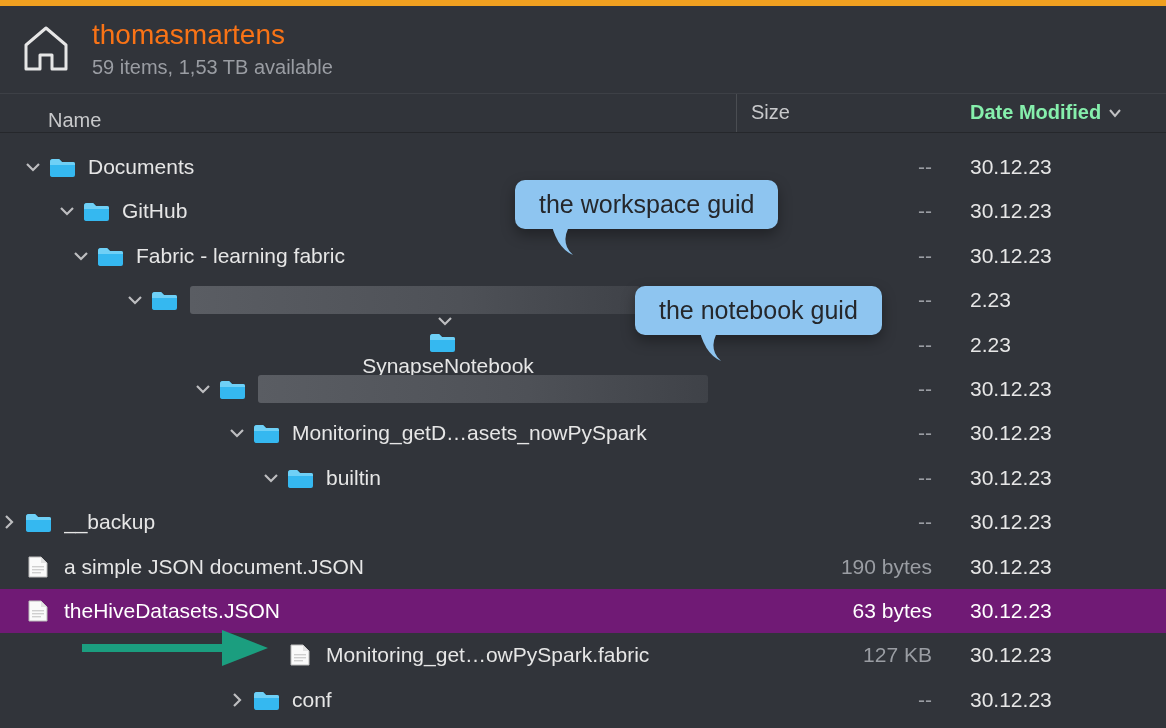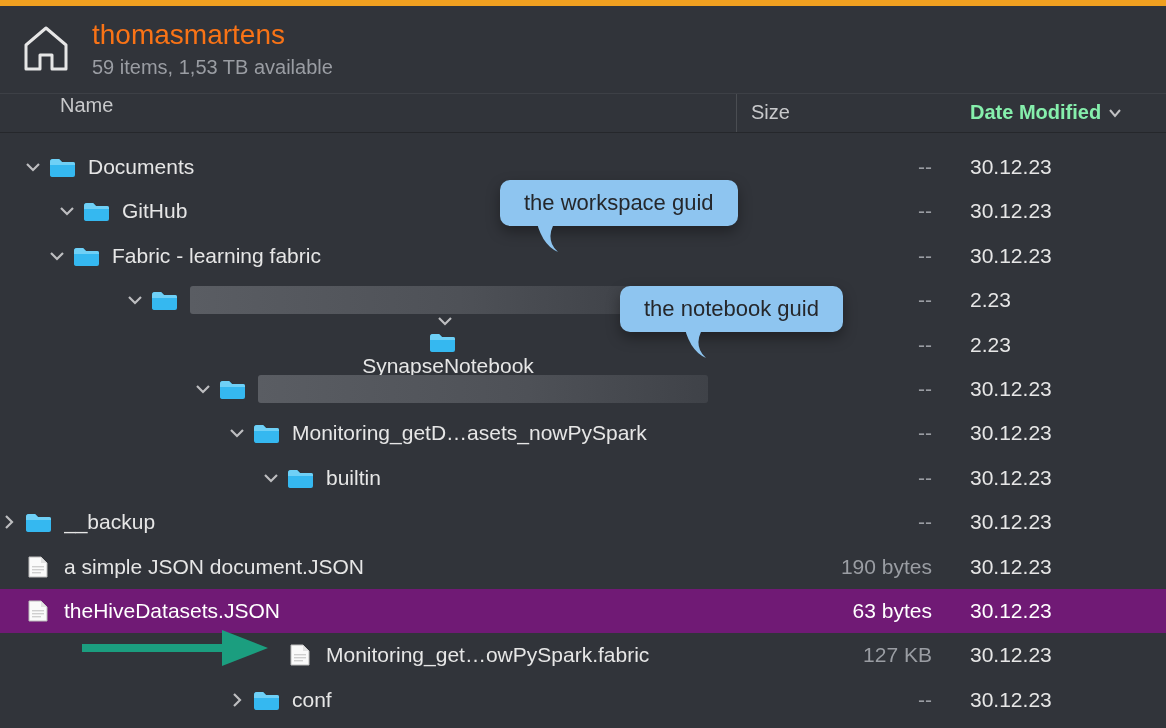--- a/index.html
+++ b/index.html
@@ -29,27 +29,26 @@
     font-size: 28px;
     color: #f97316;
     font-weight: 400;
   }
   .header-subtitle {
     font-size: 20px;
     color: #9a9da3;
   }
   .column-header {
     display: flex;
-    align-items: flex-start;
+    align-items: flex-end;
     height: 40px;
     border-top: 1px solid #3d4046;
     border-bottom: 1px solid #25272b;
     color: #c8c9cb;
     font-size: 20px;
-    padding-left: 12px;
   }
   .col-name {
     flex: 1;
     padding-left: 48px;
   }
   .col-size {
     width: 220px;
     padding-left: 14px;
     border-left: 1px solid #4a4d52;
     height: 100%;
@@ -134,25 +133,26 @@
     border-radius: 3px;
     height: 28px;
     flex: 1;
     max-width: 450px;
     margin-right: 12px;
   }
   .callout {
     position: absolute;
     background: #8ec5f0;
     color: #25272b;
-    font-size: 22px;
+    font-size: 25px;
     padding: 10px 24px;
     border-radius: 10px;
     box-shadow: 0 6px 14px rgba(0,0,0,0.35);
     z-index: 10;
+    margin-left: 15px;
   }
   .callout .tail {
     position: absolute;
     width: 40px;
     height: 40px;
   }
   #callout1 { top: 180px; left: 500px; }
   #callout1 .tail {
     bottom: -28px;
     left: 30px;
@@ -164,21 +164,21 @@
   }
   .arrow-annot {
     position: absolute;
     top: 624px;
     left: 82px;
     z-index: 5;
   }
   
   .ind0 { padding-left: 24px; }
   .ind1 { padding-left: 58px; }
-  .ind2 { padding-left: 48px; }
+  .ind2 { padding-left: 72px; }
   .ind3 { padding-left: 126px; }
   .ind4 { padding-left: 160px; flex-direction: column; }
   .ind5 { padding-left: 194px; }
   .ind6 { padding-left: 228px; }
   .ind7 { padding-left: 262px; }
   .ind8 { }
 </style>
 </head>
 <body>
 

